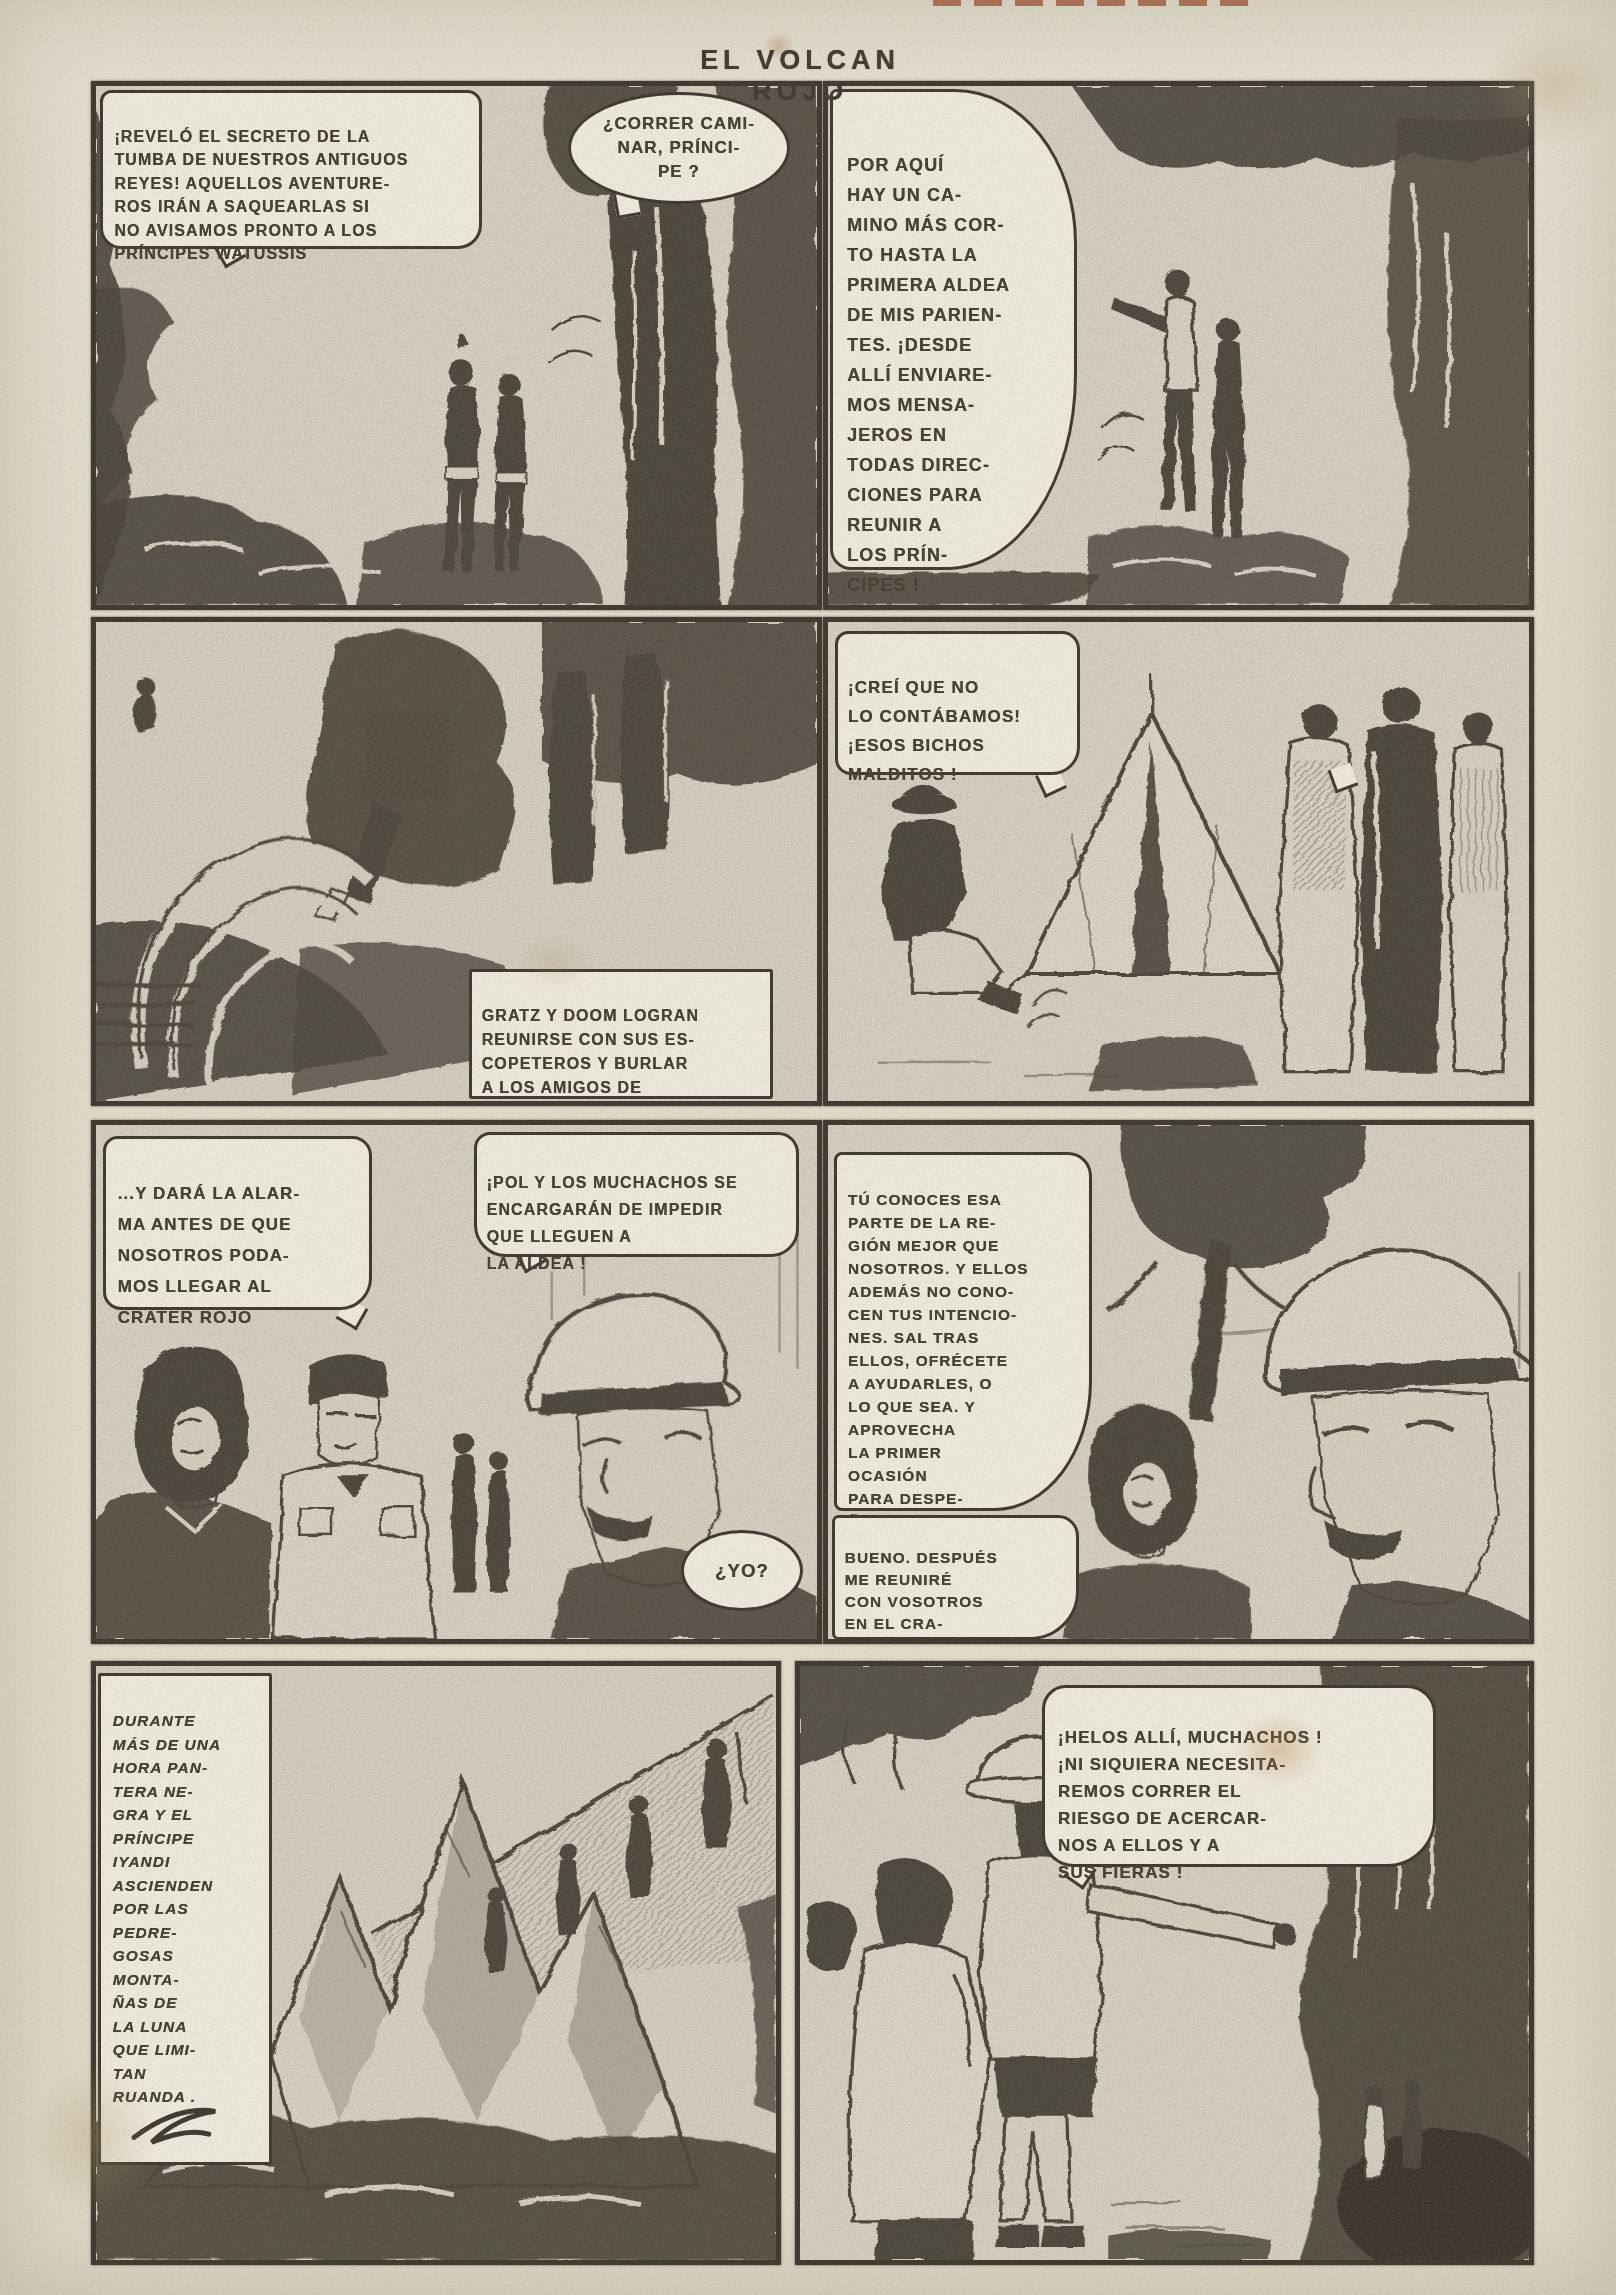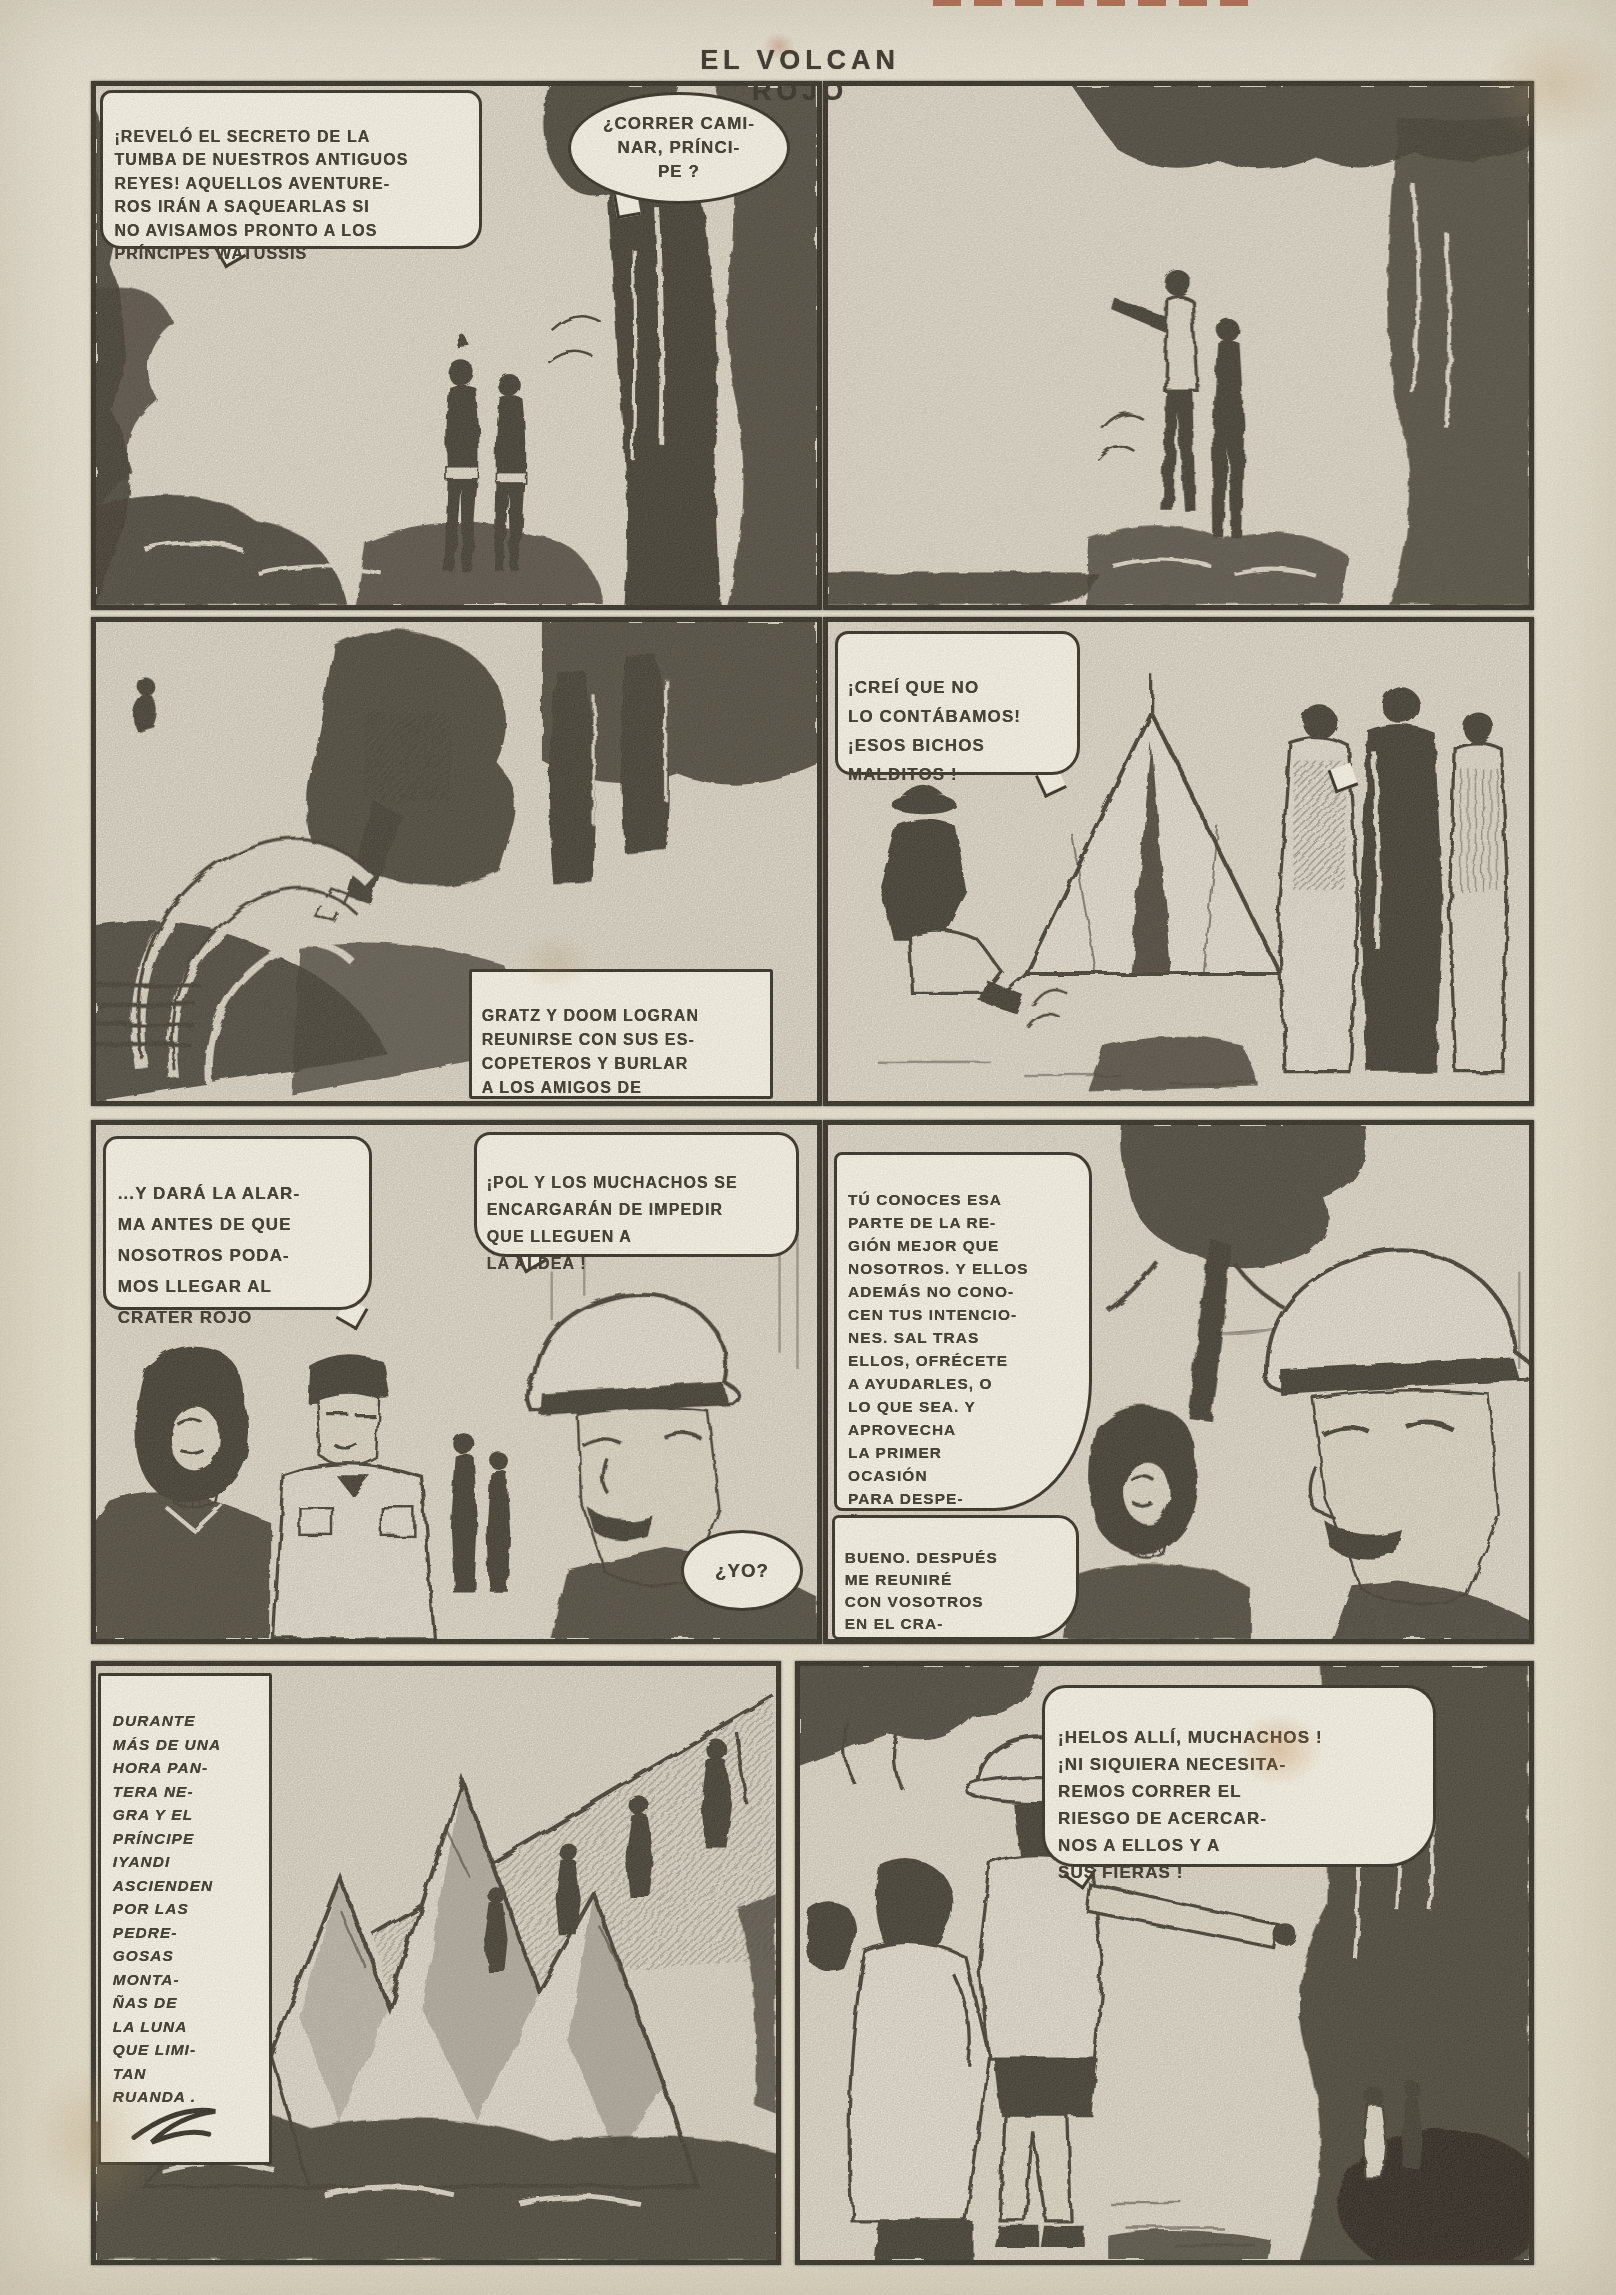--- a/index.html
+++ b/index.html
@@ -116,20 +116,37 @@
       <g filter="url(#rough)">
         <circle cx="430" cy="242" r="16" fill="#38342a"></circle>
         <path d="M418,262 q16,-8 30,2 l6,110 h-40 Z" fill="#efeadb" stroke="#38342a" stroke-width="4"></path>
         <path d="M420,286 L352,260 l-4,14 66,28 Z" fill="#38342a"></path>
         <path d="M416,372 l-6,150 h14 l6,-120 8,120 h14 l-4,-150 Z" fill="#38342a"></path>
         <circle cx="492" cy="300" r="14" fill="#38342a"></circle>
         <path d="M480,316 q14,-6 26,0 l6,100 -4,140 h-12 l-3,-110 -6,110 h-12 l-2,-140 Z" fill="#38342a"></path>
       </g>
       <rect width="862" height="638" filter="url(#grain)" opacity=".28"></rect>
     </svg>
+    <div class="bubble" style="left:1.6px;top:3.2px;width:247px;height:481px;font-size:18px;line-height:30px;padding:28px 11.4px 8px 14.6px;border-radius:6.5px 122px 130px 21px / 6.5px 154px 195px 21px;">
+      <span>POR AQUÍ
+HAY UN CA-
+MINO MÁS COR-
+TO HASTA LA
+PRIMERA ALDEA
+DE MIS PARIEN-
+TES. ¡DESDE
+ALLÍ ENVIARE-
+MOS MENSA-
+JEROS EN
+TODAS DIREC-
+CIONES PARA
+REUNIR A
+LOS PRÍN-
+CIPES !</span>
+    </div>
   </div>
 
   <div class="panel" style="left:91px;top:617px;width:731px;height:489px">
     <svg class="art" viewBox="0 0 886 588" preserveAspectRatio="none">
       <rect width="886" height="588" fill="#efeadb"></rect>
       <g filter="url(#rough)" fill="#38342a">
         <path d="M548,0 H886 V176 q-92,42 -172,10 q-82,32 -166,-16 Z" opacity=".9"></path>
         <path d="M292,28 q62,-32 124,-10 q62,18 82,72 q14,40 -6,82 q30,30 20,72 l-18,62 q-62,30 -134,10 l-92,-32 q-20,-62 0,-122 Q282,92 292,28 Z" opacity=".93"></path>
         <path d="M342,220 l-34,116 28,10 40,-110 Z"></path>
         <path d="M600,60 q22,120 10,260 l-48,2 q-12,-140 2,-262 Z"></path>

